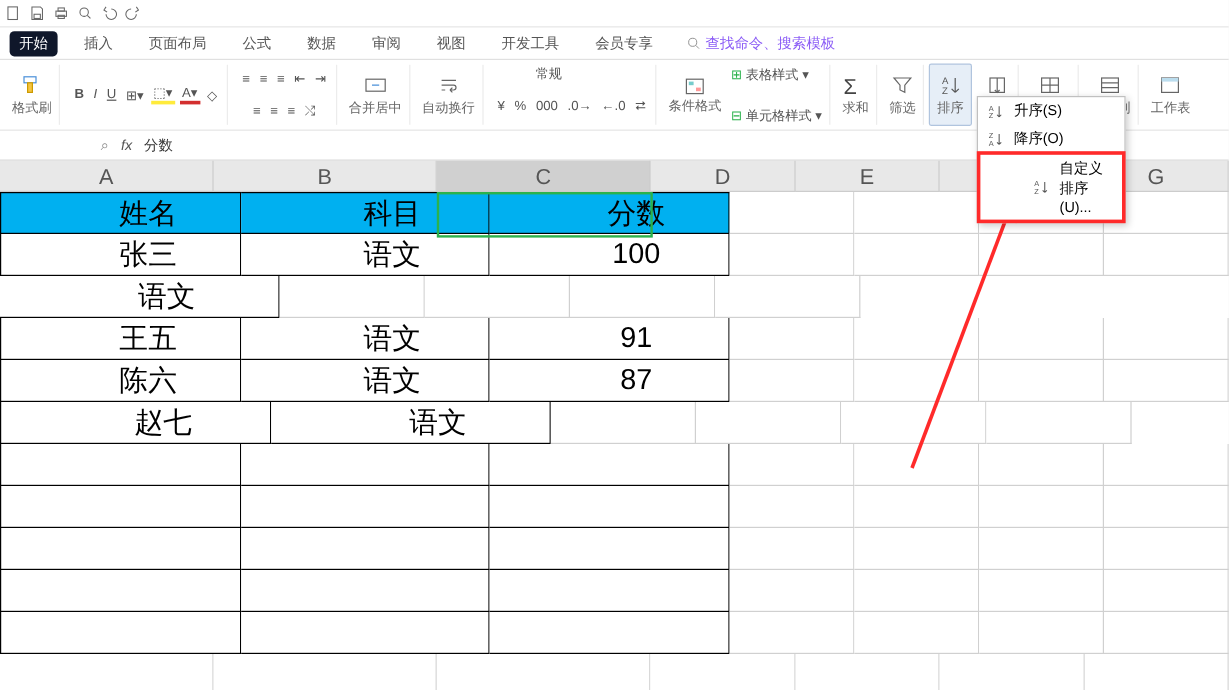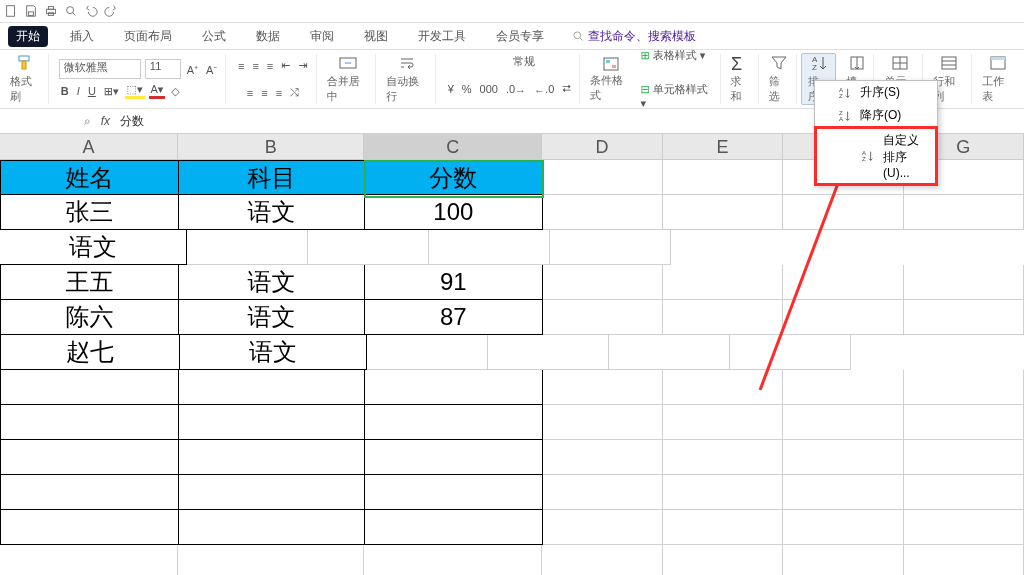--- a/index.html
+++ b/index.html
@@ -42,21 +42,21 @@
   }
   .tab.active {
     background: #0f172a;
     color: #fff;
     border-radius: 4px;
   }
   .search {
     display: flex;
     align-items: center;
     gap: 4px;
-    color: #4c1d95;
+    color: #8b5cf6;
     margin-left: 6px;
   }
   .ribbon {
     height: 54px;
     padding: 2px 4px;
     gap: 4px;
   }
   .rgroup {
     display: flex;
     flex-direction: column;
@@ -145,20 +145,21 @@
     font-size: 24px;
     display:flex;
     align-items:center;
     justify-content:center;
     color:#000;
     background:#fff;
   }
   .thick .cell.wA, .thick .cell.wB, .thick .cell.wC {
     border-right:1.5px solid #000;
     border-bottom:1.5px solid #000;
+    padding-left:46px;
   }
   .thick.first .cell.wA, .thick.first .cell.wB, .thick.first .cell.wC {
     border-top:1.5px solid #000;
   }
   .thick .cell.wA { border-left:1.5px solid #000; }
   .hdr .cell.wA, .hdr .cell.wB, .hdr .cell.wC {
     background:#00b0f0;
   }
   .sel-cell {
     position:absolute;
@@ -175,21 +176,20 @@
     box-shadow: 2px 2px 6px rgba(0,0,0,.2);
     font-size:12px;
     z-index:10;
   }
   .ditem {
     display:flex;
     align-items:center;
     gap:8px;
     padding:3px 8px;
     cursor:pointer;
-    margin-left:15px;
   }
   .ditem.hl {
     border:3px solid #ff2a2a;
     margin:-1px;
     padding-left:44px;
   }
   svg { display:block; }
   .arrow {
     position:absolute;
     z-index:9;
@@ -271,26 +271,20 @@
       <svg viewBox="0 0 20 18">
           <rect x="3" y="2" width="10" height="5" fill="none" stroke="#4a90d9"></rect>
           <rect x="6" y="7" width="4" height="8" fill="#f5c542" stroke="#cc9a00"></rect>
         </svg>
     </span>
     <span class="rlabel">格式刷</span>
   </div>
 
   <div class="rgroup" style="flex-direction:column;align-items:flex-start;gap:4px;">
     <div class="fontbox">
-      <span class="sel" style="width:72px">微软雅黑</span>
-      <span class="sel" style="width:26px">11</span>
-      <span class="mini-btn">A⁺</span>
-      <span class="mini-btn">A⁻</span>
-    </div>
-    <div class="fontbox">
       <span class="mini-btn"><b>B</b></span>
       <span class="mini-btn"><i>I</i></span>
       <span class="mini-btn"><u>U</u></span>
       <span class="mini-btn">⊞▾</span>
       <span class="mini-btn" style="background:#fff;border-bottom:3px solid #ffeb3b;">⬚▾</span>
       <span class="mini-btn" style="border-bottom:3px solid #d32f2f;">A▾</span>
       <span class="mini-btn">◇</span>
     </div>
   </div>
 
@@ -322,21 +316,21 @@
 
   <div class="rgroup">
     <span class="icon">
       <svg viewBox="0 0 20 18">
           <path d="M4 5h12M4 9h10a2 2 0 0 1 0 4h-3m0 0l2-2m-2 2l2 2M4 13h3" fill="none" stroke="#666"></path>
         </svg>
     </span>
     <span class="rlabel">自动换行</span>
   </div>
 
-  <div class="rgroup" style="flex-direction:column;align-items:flex-end;gap:4px;">
+  <div class="rgroup" style="flex-direction:column;align-items:center;gap:4px;">
     <span class="sel" style="width:60px">常规</span>
     <div class="row">
       <span class="mini-btn">¥</span>
       <span class="mini-btn">%</span>
       <span class="mini-btn">000</span>
       <span class="mini-btn">.0→</span>
       <span class="mini-btn">←.0</span>
       <span class="mini-btn">⮂</span>
     </div>
   </div>

